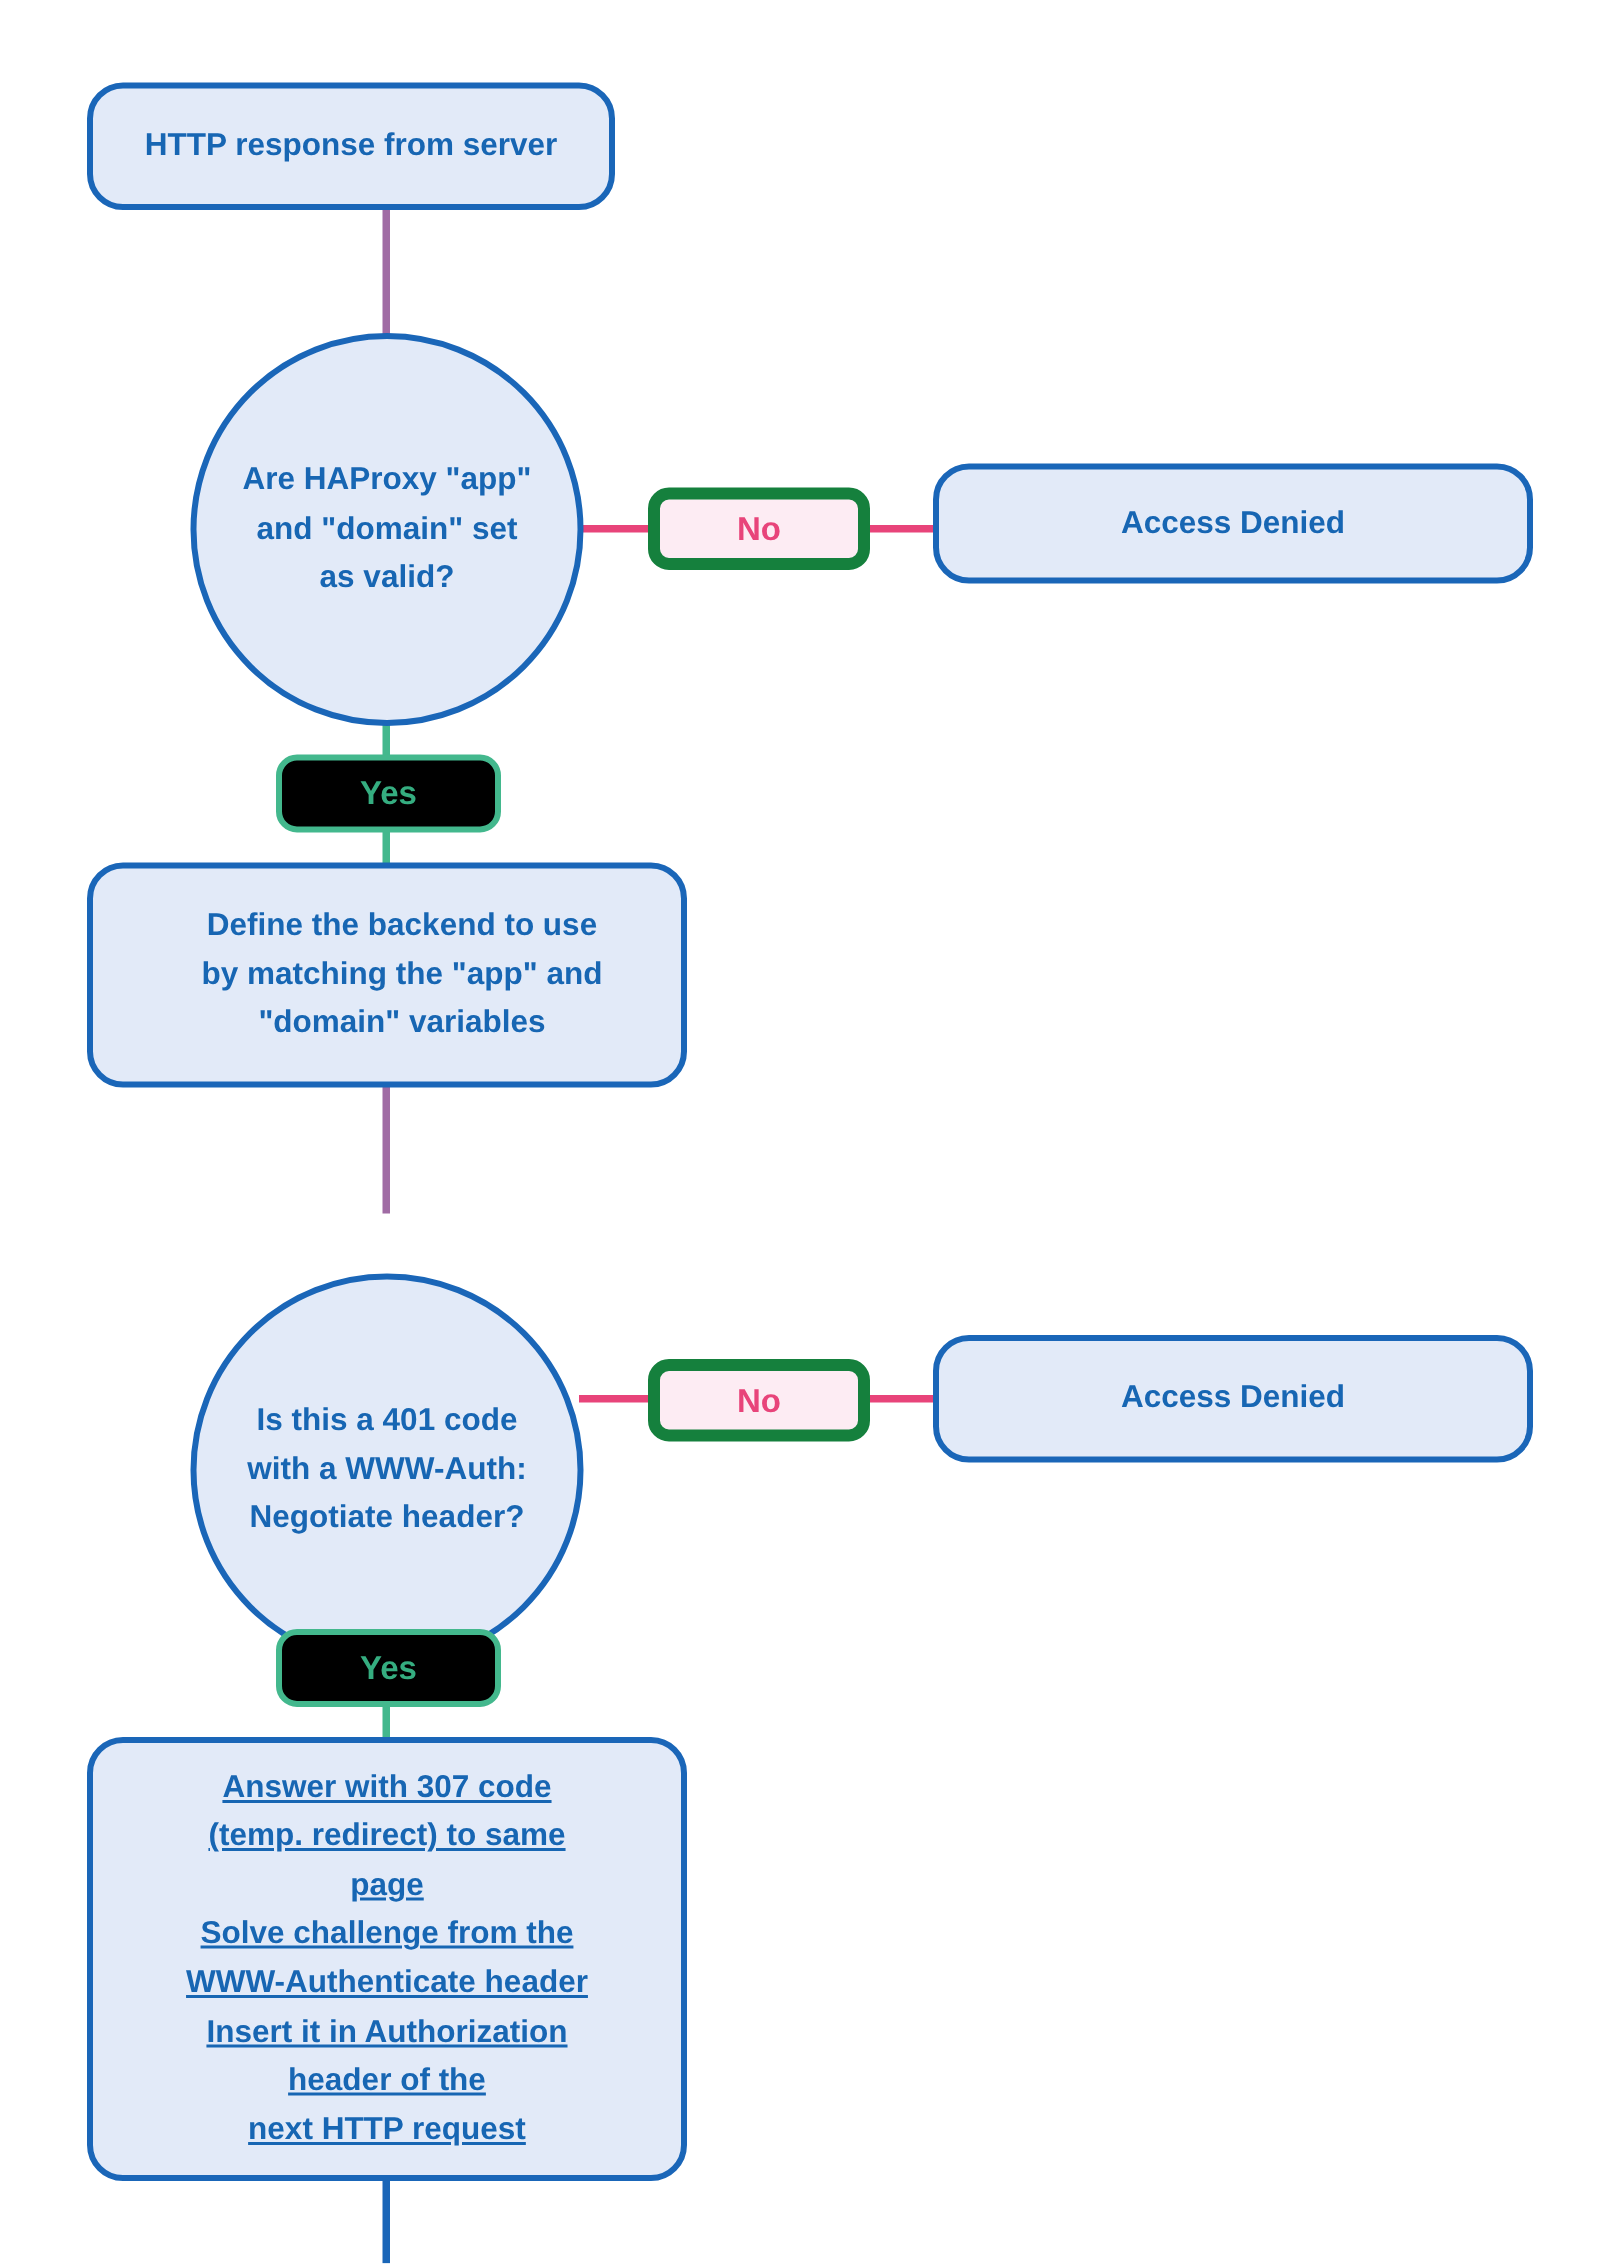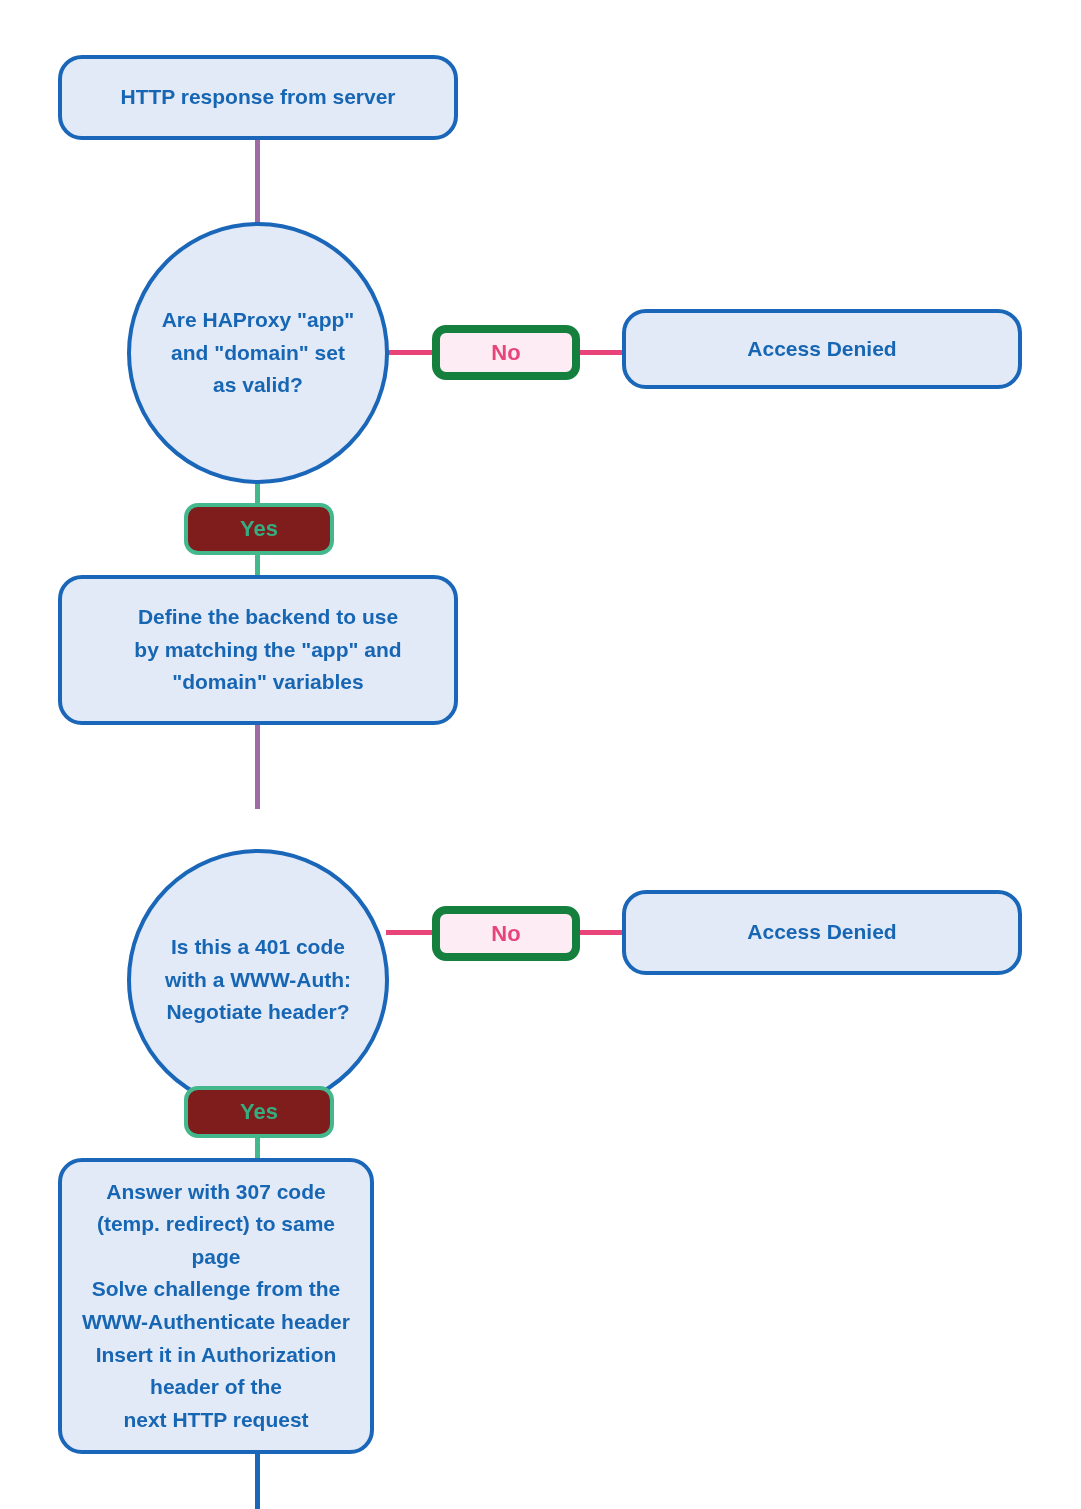--- a/index.html
+++ b/index.html
@@ -77,21 +77,21 @@
     font-weight: bold;
     font-size: 22px;
     border-radius: 14px;
   }
   .badge.no {
     background: #fdecf3;
     border: 8px solid #15803d;
     color: #e8447a;
   }
   .badge.yes {
-    background: #7f1d1d;
+    background: #000000;
     border: 4px solid #43b88d;
     color: #35ad80;
   }
 </style>
 </head>
 <body>
 
 <div class="canvas">
 
   <div class="line v purple" style="left:255px; top:138px; height:90px;"></div>
@@ -101,21 +101,21 @@
   <div class="line v green" style="left:255px; top:478px; height:100px;"></div>
 
   <div class="line v purple" style="left:255px; top:723px; height:86px;"></div>
 
   <div class="line h pink" style="left:386px; top:930px; width:240px;"></div>
 
   <div class="line v green" style="left:255px; top:1060px; height:102px;"></div>
 
   <div class="line v blue" style="left:255px; top:1450px; height:59px;"></div>
 
-  <div class="node" style="left:58px; top:55px; width:400px; height:85px;">HTTP response from server</div>
+  <div class="node" style="left:58px; top:55px; width:352px; height:85px;">HTTP response from server</div>
 
   <div class="decision" style="left:127px; top:222px;">Are HAProxy "app"
 and "domain" set
 as valid?</div>
 
   <div class="badge no" style="left:432px; top:325px; width:148px; height:55px;">No</div>
 
   <div class="node" style="left:622px; top:309px; width:400px; height:80px;">Access Denied</div>
 
   <div class="badge yes" style="left:184px; top:503px; width:150px; height:52px;">Yes</div>
@@ -127,21 +127,21 @@
   <div class="decision" style="left:127px; top:849px;">Is this a 401 code
 with a WWW-Auth:
 Negotiate header?</div>
 
   <div class="badge no" style="left:432px; top:906px; width:148px; height:55px;">No</div>
 
   <div class="node" style="left:622px; top:890px; width:400px; height:85px;">Access Denied</div>
 
   <div class="badge yes" style="left:184px; top:1086px; width:150px; height:52px;">Yes</div>
 
-  <div class="node" style="left:58px; top:1158px; width:316px; height:296px;">Answer with 307 code
+  <div class="node" style="left:58px; top:1158px; width:400px; height:296px;text-decoration:underline;">Answer with 307 code
 (temp. redirect) to same
 page
 Solve challenge from the
 WWW-Authenticate header
 Insert it in Authorization
 header of the
 next HTTP request</div>
 
 </div>
 

